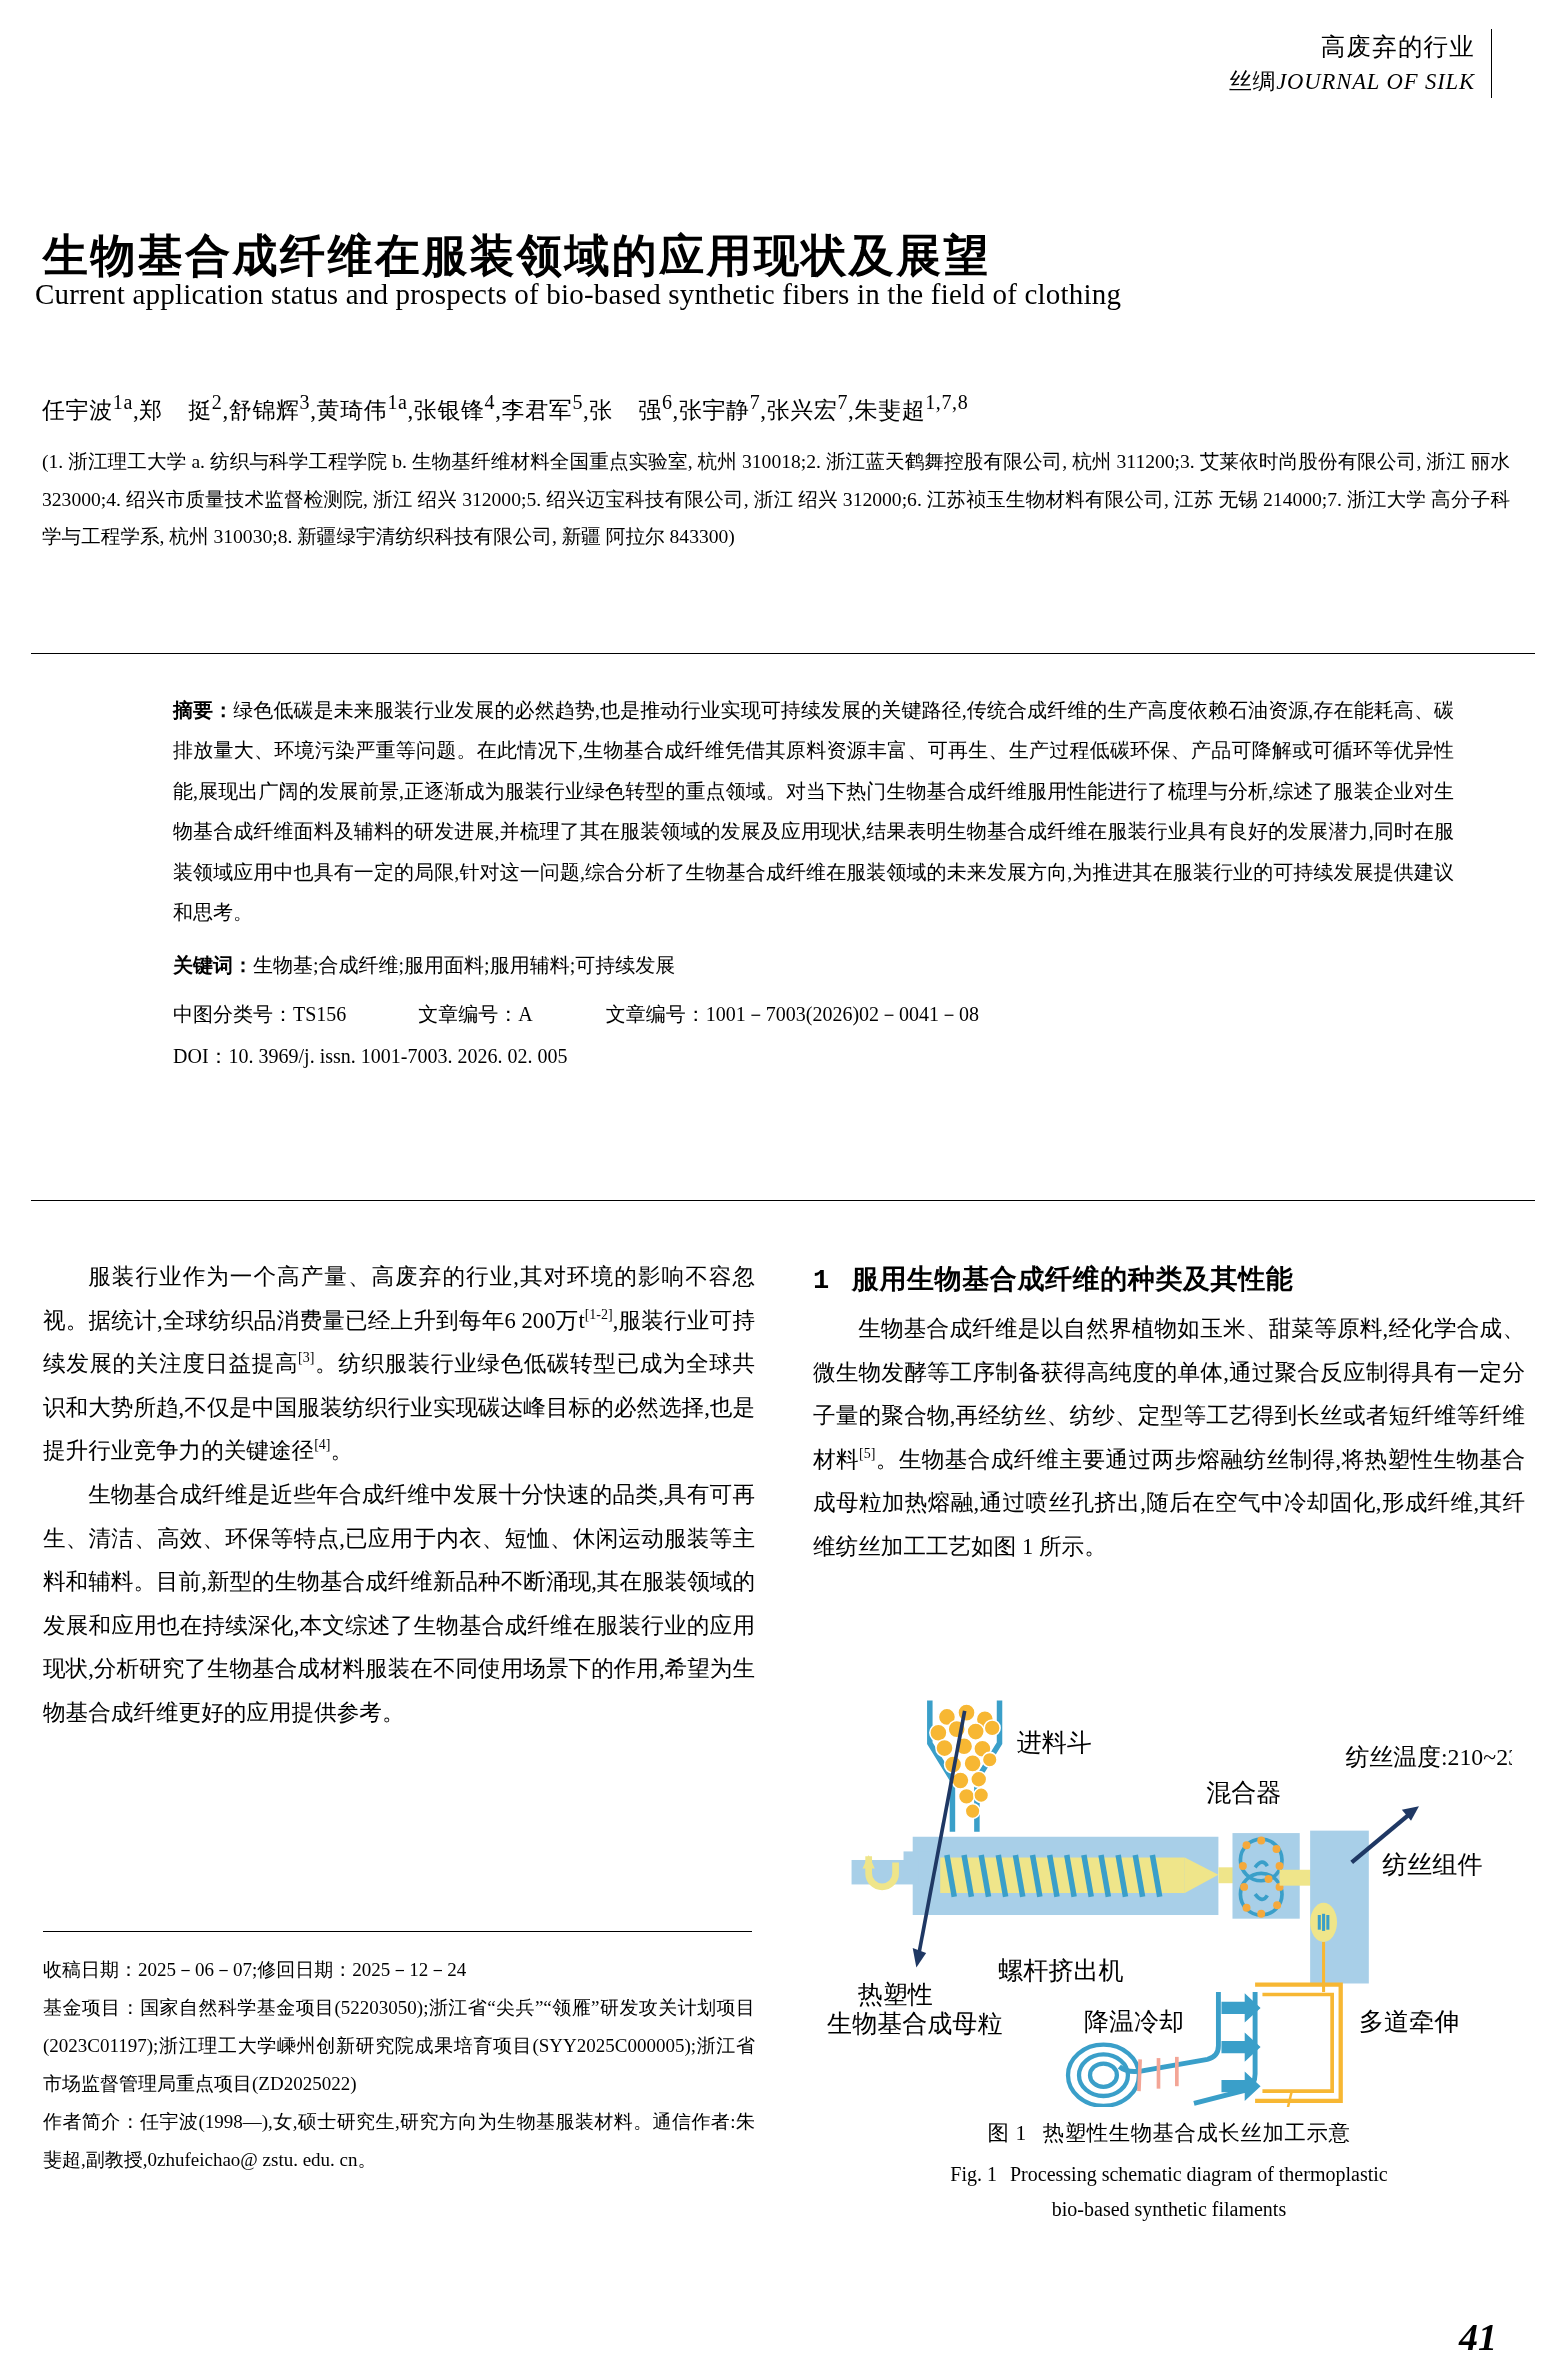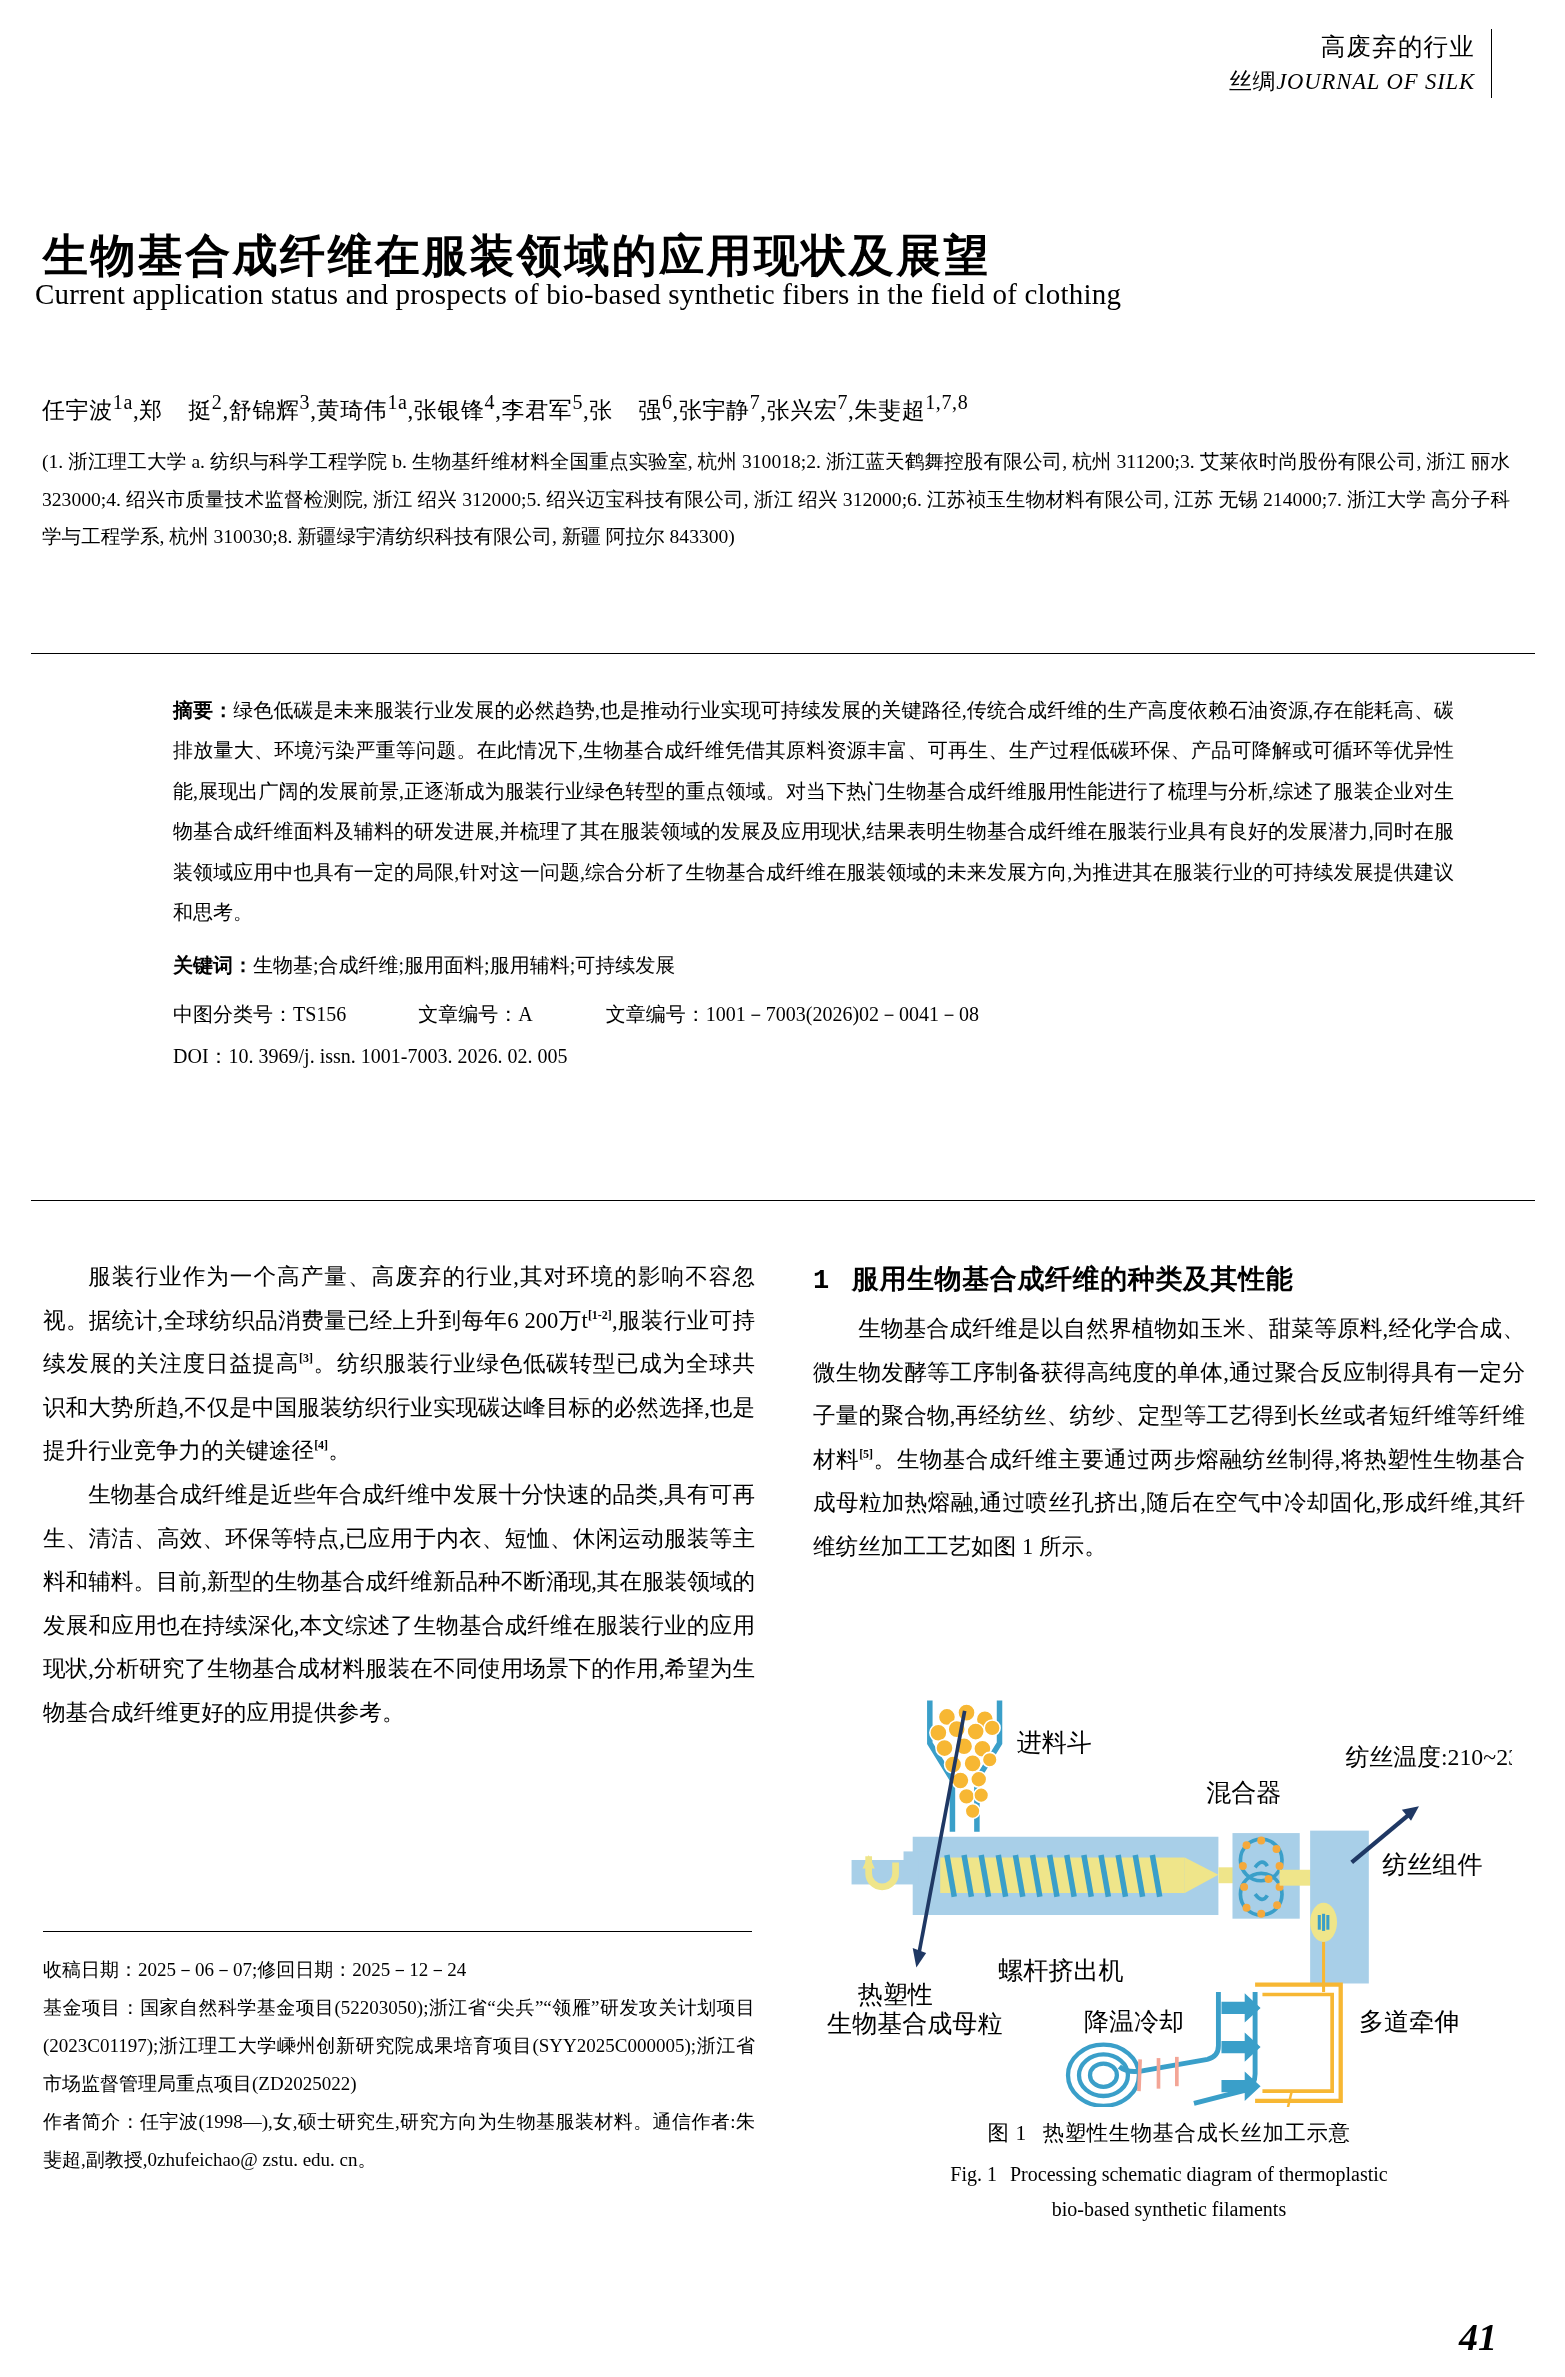--- a/index.html
+++ b/index.html
@@ -160,21 +160,21 @@
     left: 813px;
     width: 712px;
     font-size: 22.6px;
     line-height: 1.93;
     text-align: justify;
   }
   .col-left p, .col-right p {
     margin: 0;
     text-indent: 2em;
   }
-  .col-left sup, .col-right sup { font-size: 12px; font-weight: bold; }
+  .col-left sup, .col-right sup { font-size: 14px; }
 
   .sec-head {
     font-size: 27px;
     font-weight: bold;
     margin: 0 0 6.1px 0;
     text-indent: 0 !important;
     letter-spacing: 0.6px;
     font-family: Liberation Mono, monospace;
   }
   .sec-head .num { margin-right: 22px; }

